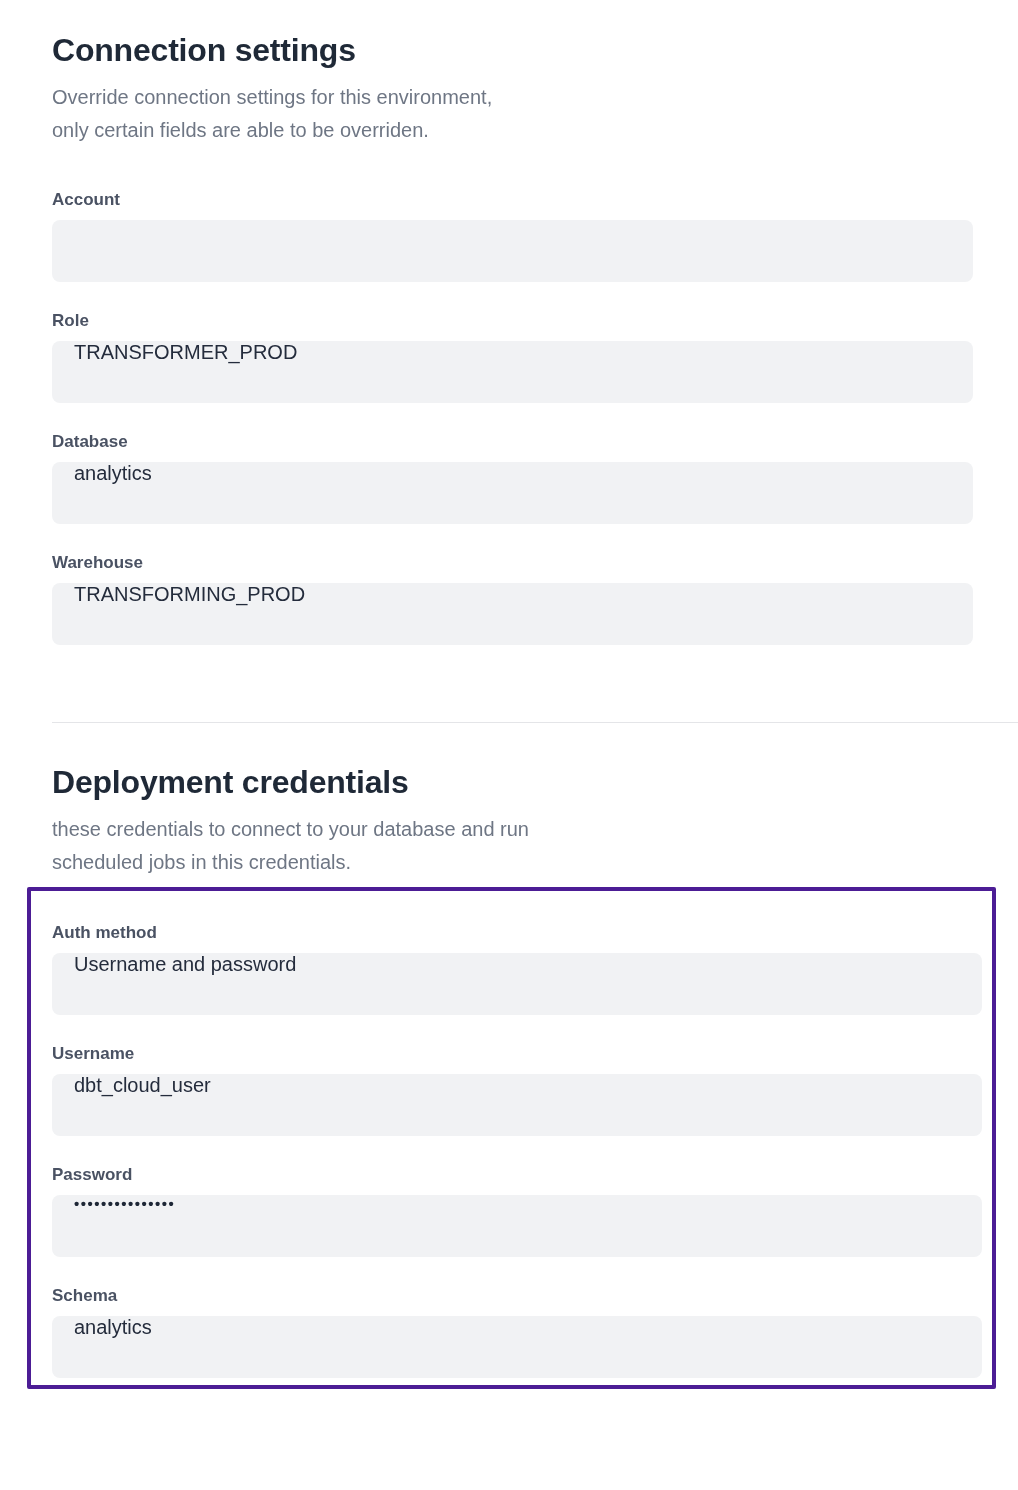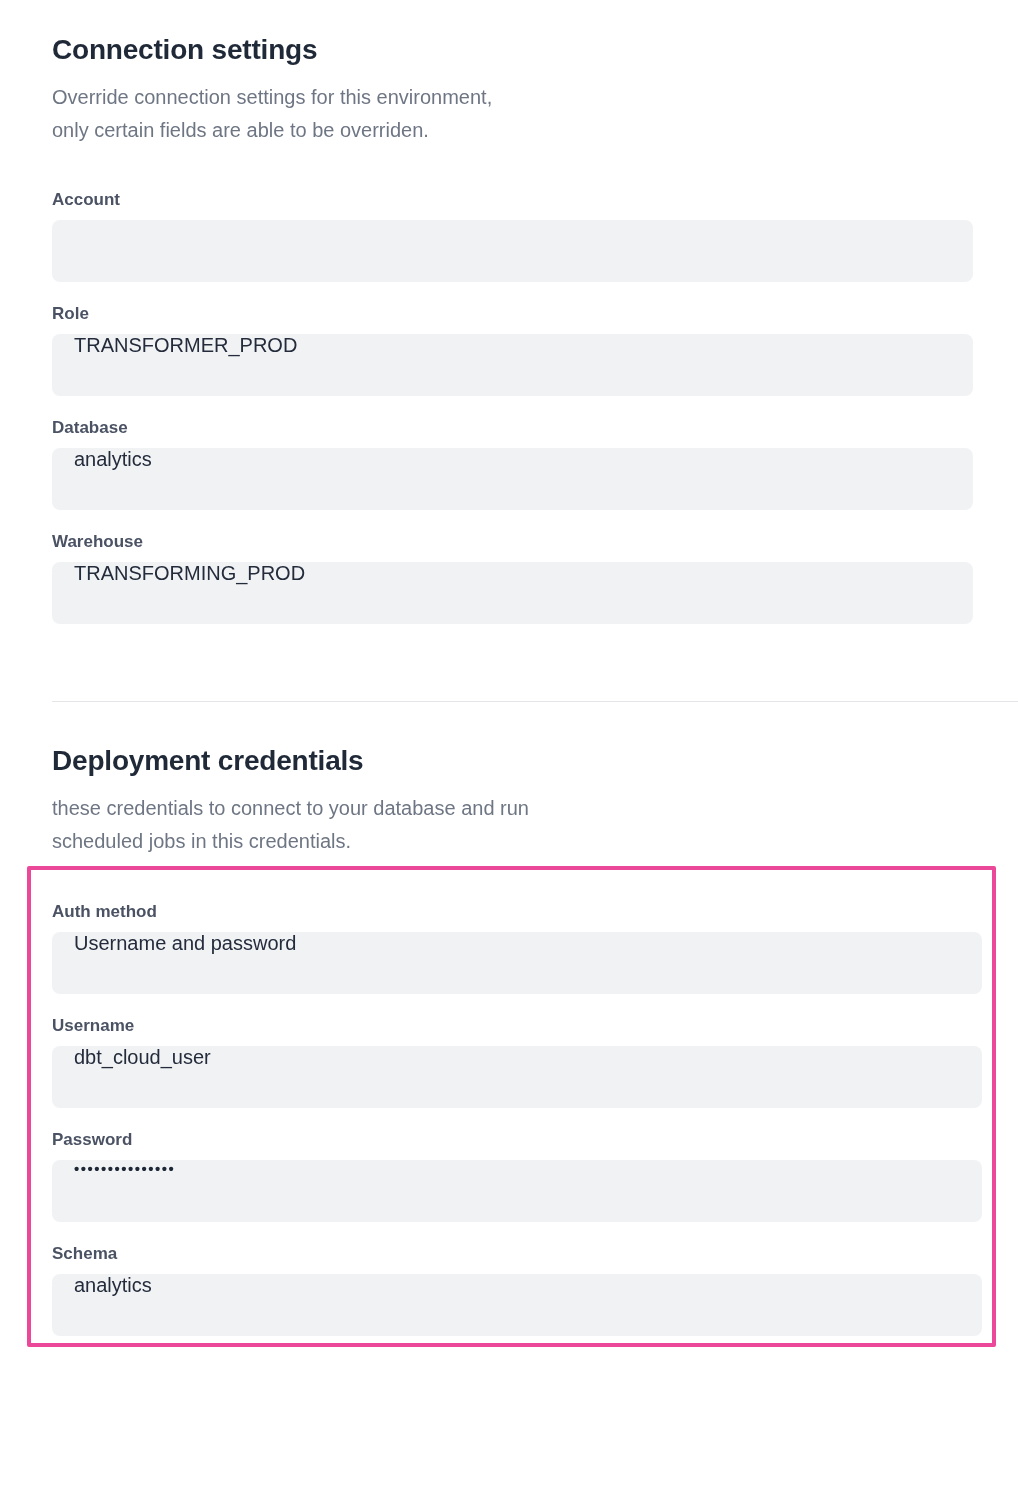--- a/index.html
+++ b/index.html
@@ -16,35 +16,35 @@
     height: 1490px;
     background: #ffffff;
     padding-top: 35px;
     position: relative;
   }
   .content {
     margin-left: 52px;
     margin-right: 45px; 
   }
   .section-title {
-    font-size: 28px;
+    font-size: 32px;
     line-height: 30px;
     font-weight: 700;
     color: #1f2937;
     letter-spacing: -0.2px;
   }
   .section-desc {
     margin-top: 16px;
     font-size: 20px;
     line-height: 33px;
     color: #6e7684;
     font-weight: 400;
   }
   .form { margin-top: 42px; }
-  .group { margin-bottom: 21px; }
+  .group { margin-bottom: 28px; }
   .group:last-child { margin-bottom: 0; }
   .field-label {
     font-size: 17px;
     line-height: 22px;
     font-weight: 700;
     color: #4a5263;
     margin-bottom: 9px;
   }
   .field-input {
     height: 62px;
@@ -72,21 +72,21 @@
     background: #e4e5e8;
     margin-left: 52px;
     margin-top: 77px;
     border: none;
   }
   .section-2 { margin-top: 44px; }
   .highlight-box {
     margin-left: 27px;
     margin-right: 22px;
     margin-top: 8px;
-    border: 4px solid #ec4899;
+    border: 4px solid #4c1d95;
     border-radius: 2px;
     padding: 31px 10px 7px 21px;
   }
 </style>
 </head>
 <body>
 
 <div class="page">
 
   <div class="content">

